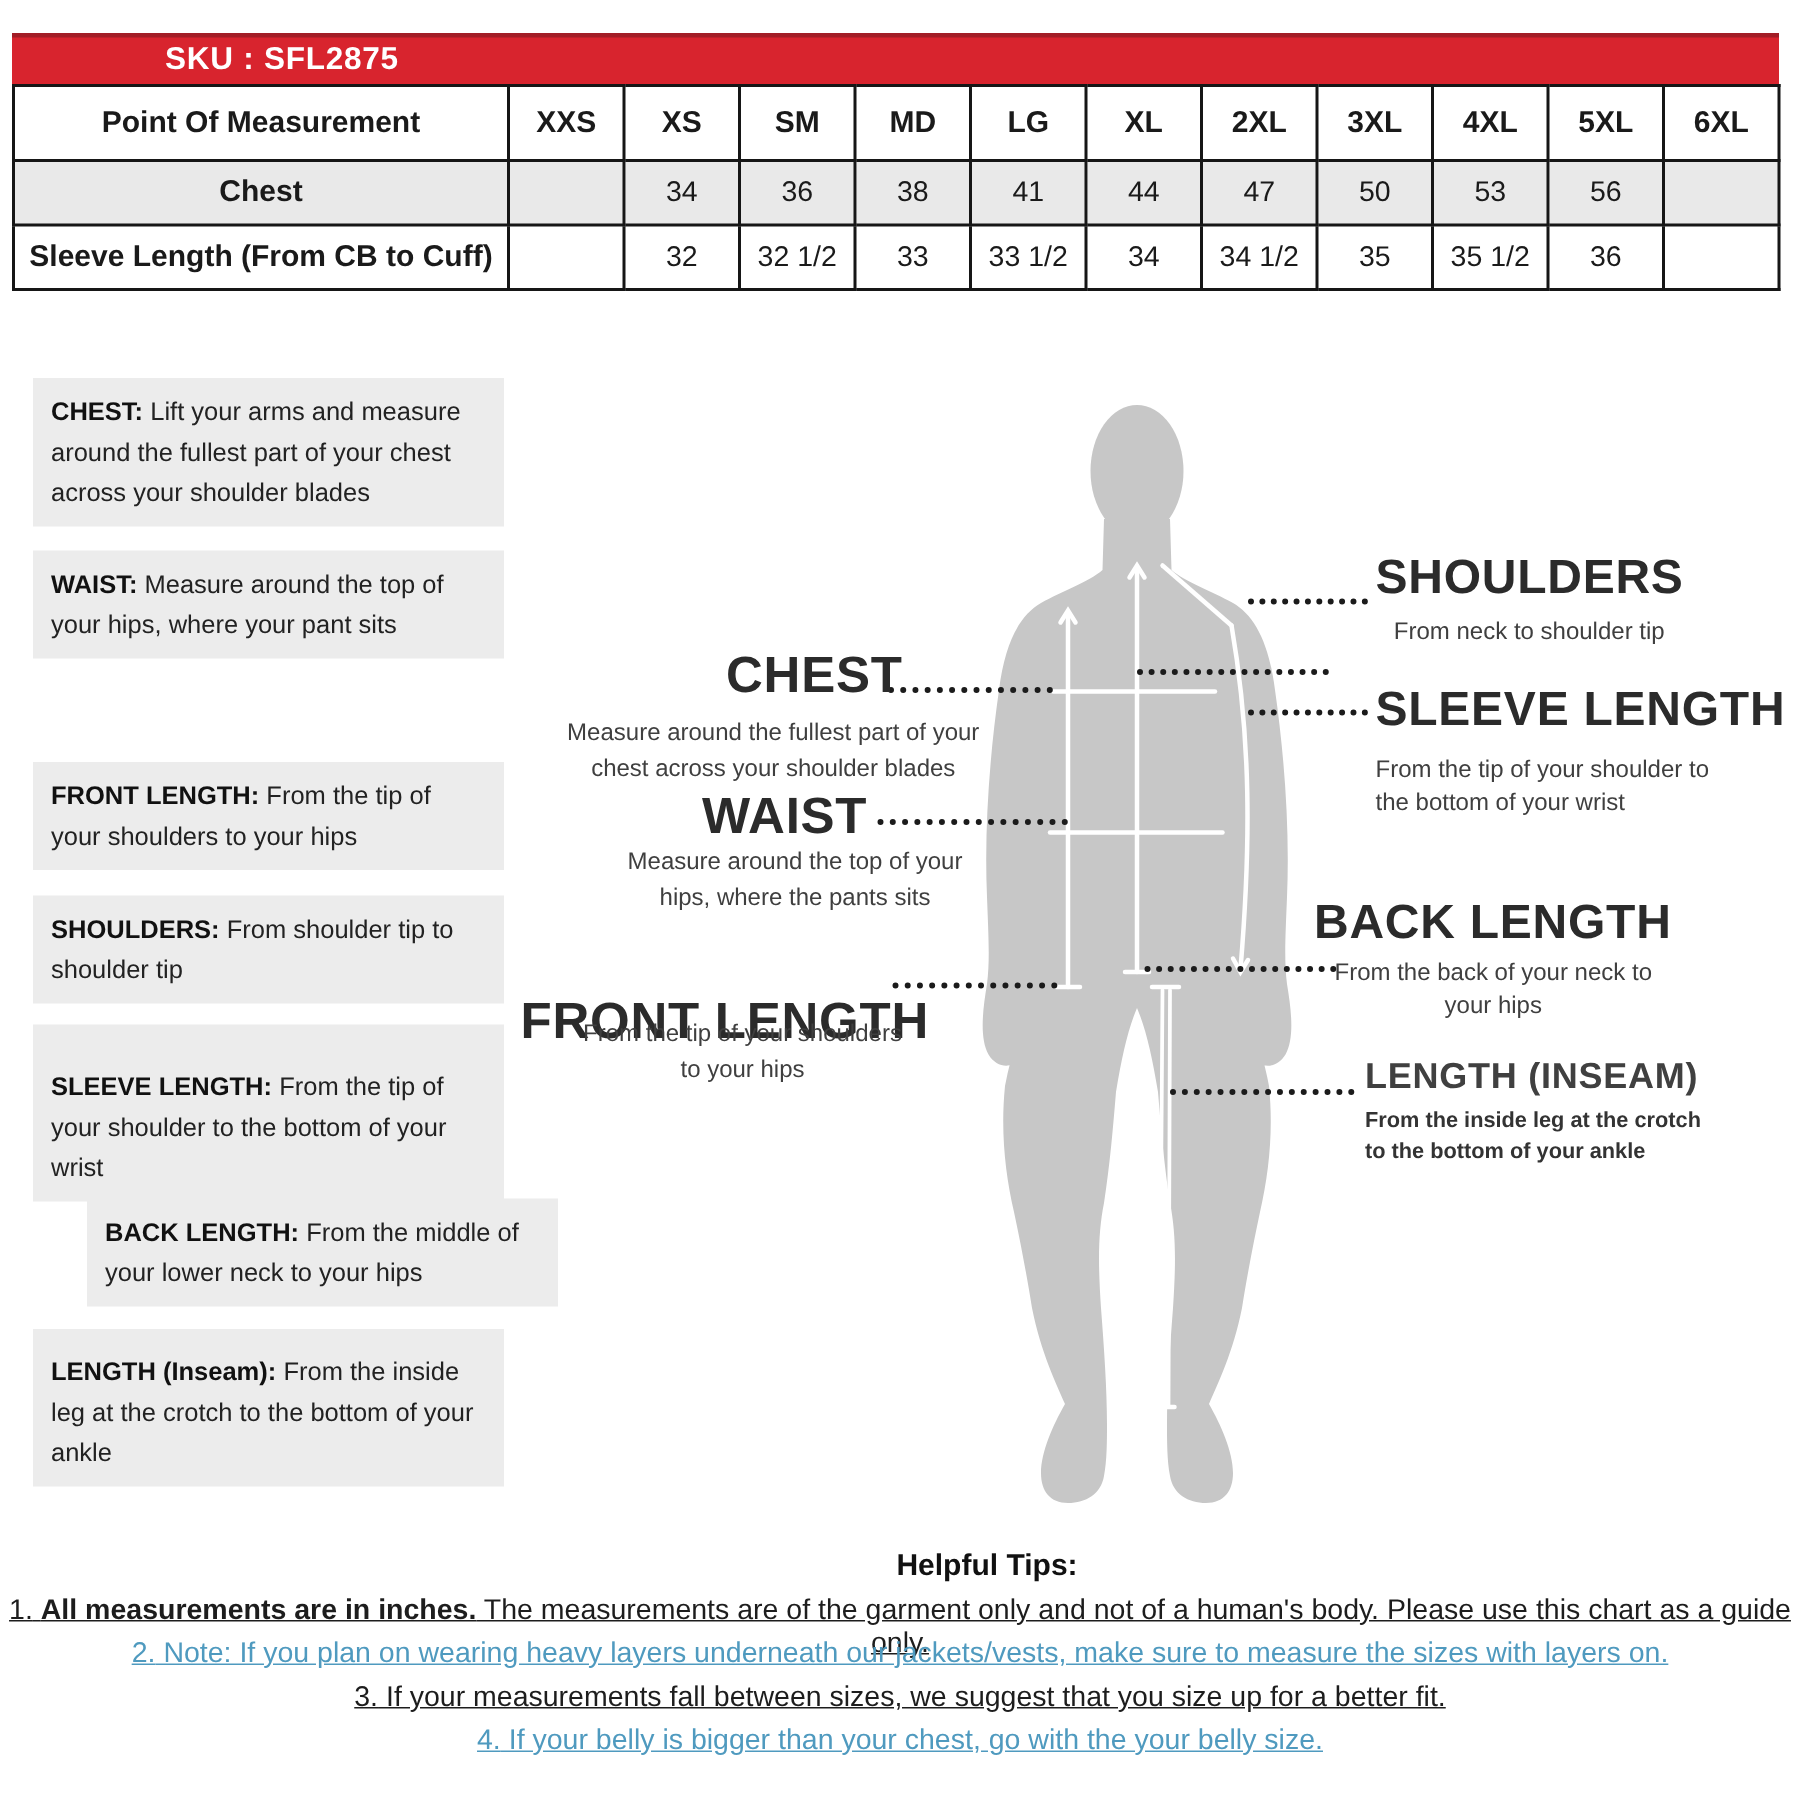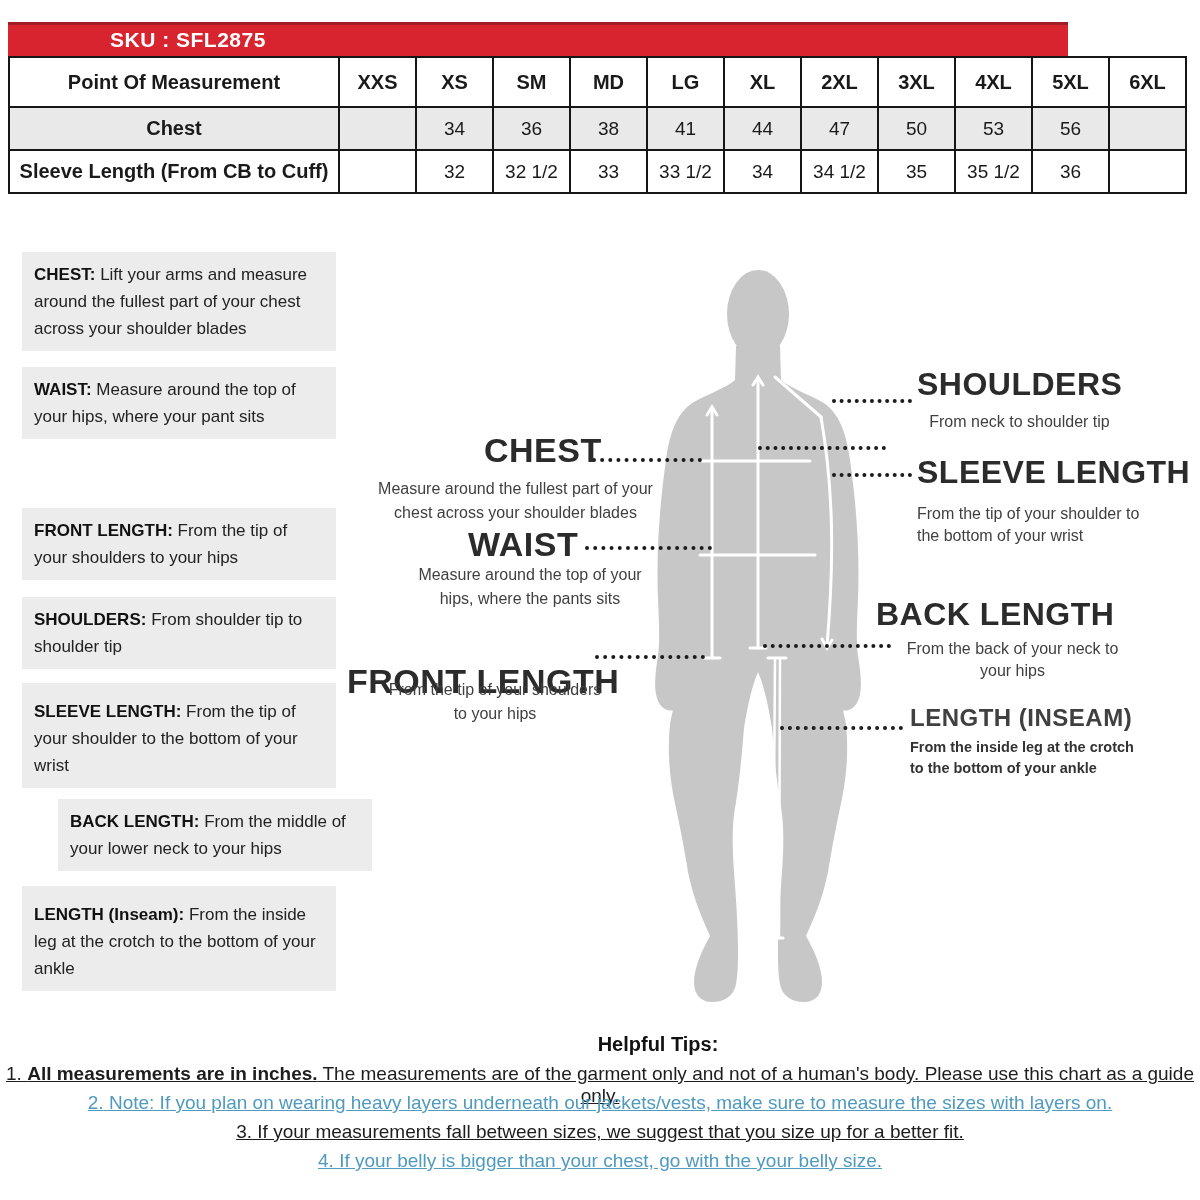--- a/index.html
+++ b/index.html
@@ -9,21 +9,21 @@
     --gray-row:#E9E9E9;
     --gray-box:#ECECEC;
     --sil:#C7C7C7;
     --ink:#1A1A1A;
   }
   html,body{margin:0;padding:0;}
   body{background:#ffffff;font-family:"Liberation Sans", sans-serif;}
   .page{position:relative;width:1200px;height:1200px;background:#fff;overflow:hidden;}
 
   
-  .sku-bar{position:absolute;left:8px;top:22px;width:1060px;height:34px;
+  .sku-bar{position:absolute;left:8px;top:22px;width:1178px;height:34px;
     background:var(--accent);border-top:3px solid var(--accent-dark);box-sizing:border-box;}
   .sku-bar span{display:block;padding-left:102px;line-height:30px;color:#fff;
     font-weight:bold;font-size:21px;letter-spacing:.5px;}
 
   
   .size-table{position:absolute;left:8px;top:56px;width:1178px;border-collapse:collapse;
     table-layout:fixed;font-size:19px;color:var(--ink);}
   .size-table td,.size-table th{border:2px solid #161616;text-align:center;padding:0;
     overflow:hidden;white-space:nowrap;}
   .size-table thead th{height:48px;font-size:20px;font-weight:bold;background:#fff;}
@@ -33,21 +33,21 @@
   .size-table td.rowlabel{font-weight:bold;font-size:20px;}
 
   
   .note{position:absolute;left:22px;width:314px;background:var(--gray-box);
     box-sizing:border-box;padding:9px 12px;font-size:17px;line-height:27px;color:#222;}
   .note b{color:#111;}
   .n1{top:252px;min-height:82px;}
   .n2{top:367px;min-height:58px;}
   .n3{top:508px;min-height:60px;}
   .n4{top:597px;min-height:60px;}
-  .n5{top:683px;min-height:85px;padding-top:15px;}
+  .n5{top:683px;min-height:85px;padding-top:28px;}
   .n6{top:799px;min-height:60px;margin-left:36px;}
   .n7{top:886px;min-height:84px;padding-top:15px;}
 
   
   .big{position:absolute;font-weight:bold;color:#2B2B2B;letter-spacing:.5px;white-space:nowrap;}
   .big-l{font-size:34px;}
   .big-r{font-size:32px;}
   .desc{position:absolute;font-size:16px;line-height:24px;color:#3F3F3F;}
   .ctr{text-align:center;}
 
@@ -55,21 +55,21 @@
   .d-chest{left:368px;top:477px;width:295px;}
   .lab-waist{left:468px;top:525px;}
   .d-waist{left:400px;top:563px;width:260px;}
   .lab-front{left:347px;top:626px;margin-top:36px;}
   .d-front{left:385px;top:678px;width:220px;}
   .lab-shoulders{left:917px;top:366px;}
   .d-shoulders{left:912px;top:410px;width:215px;}
   .lab-sleeve{left:917px;top:454px;}
   .d-sleeve{left:917px;top:503px;width:235px;line-height:22px;}
   .lab-back{left:876px;top:596px;}
-  .d-back{left:888px;top:638px;width:215px;line-height:22px;margin-left:17px;}
+  .d-back{left:888px;top:638px;width:215px;line-height:22px;}
   .lab-inseam{left:910px;top:704px;font-size:24px;color:#404040;}
   .d-inseam{left:910px;top:737px;width:230px;font-size:14.5px;font-weight:600;
     line-height:21px;color:#333;}
 
   
   .dots{position:absolute;height:0;border-top:4px dotted #1B1B1B;}
   .ld-chest{left:592px;top:458px;width:110px;}
   .ld-chestright{left:758px;top:446px;width:128px;}
   .ld-waist{left:585px;top:546px;width:127px;}
   .ld-front{left:595px;top:655px;width:110px;}

